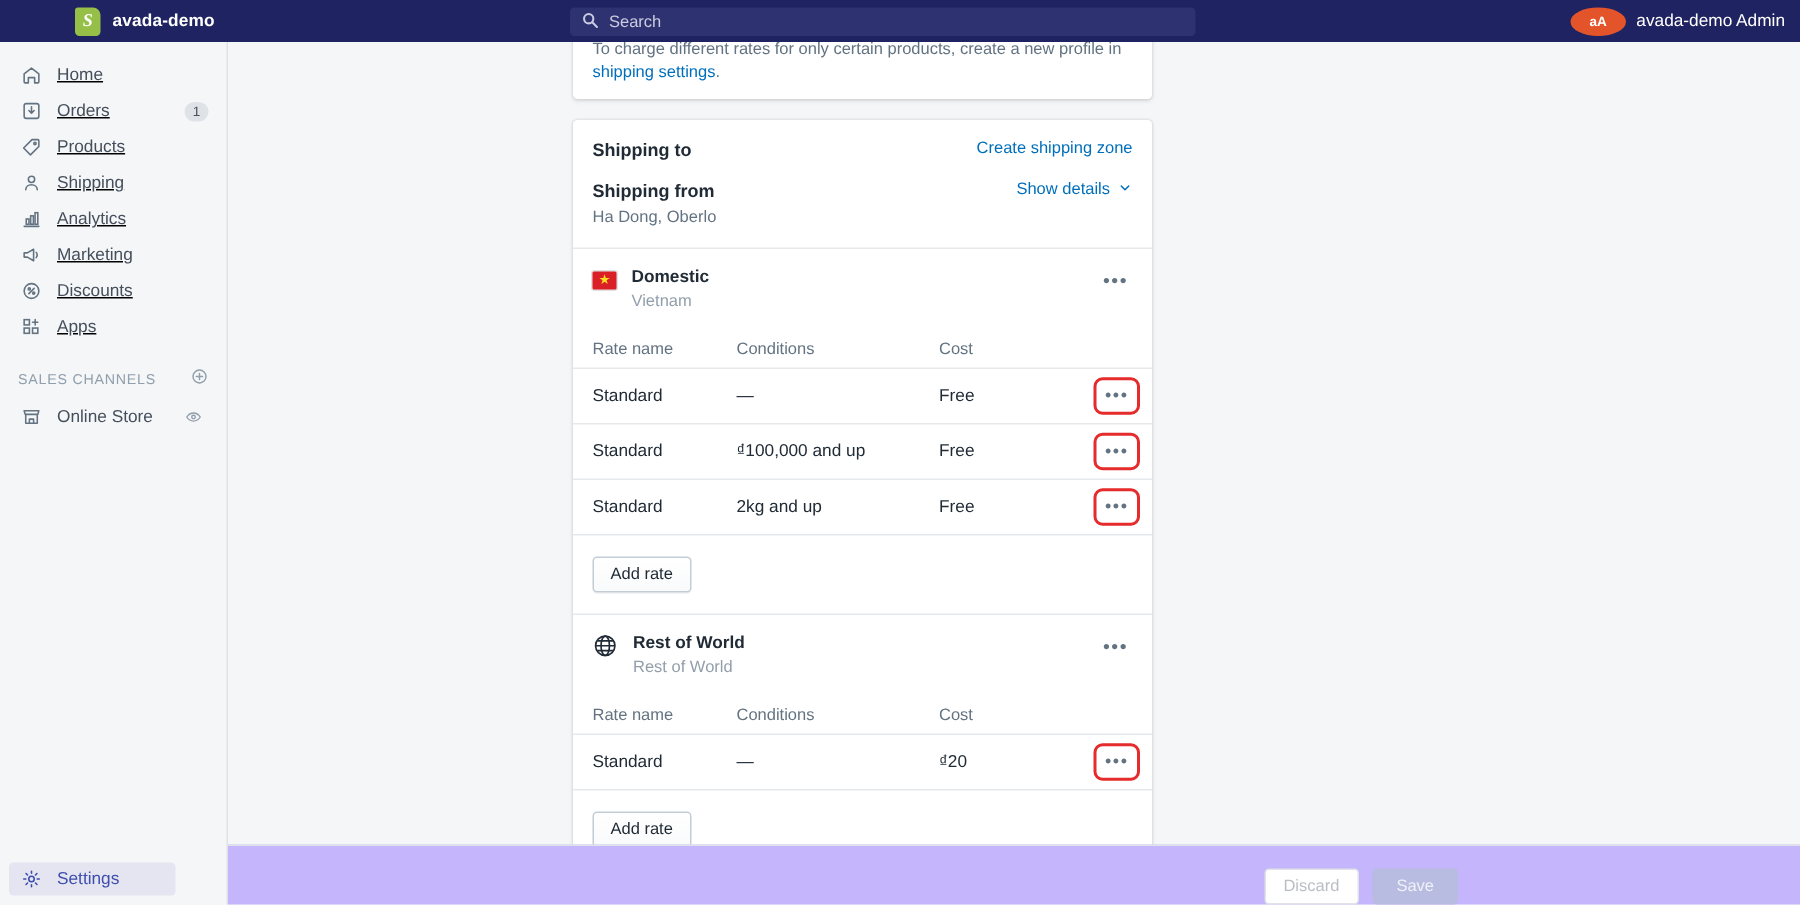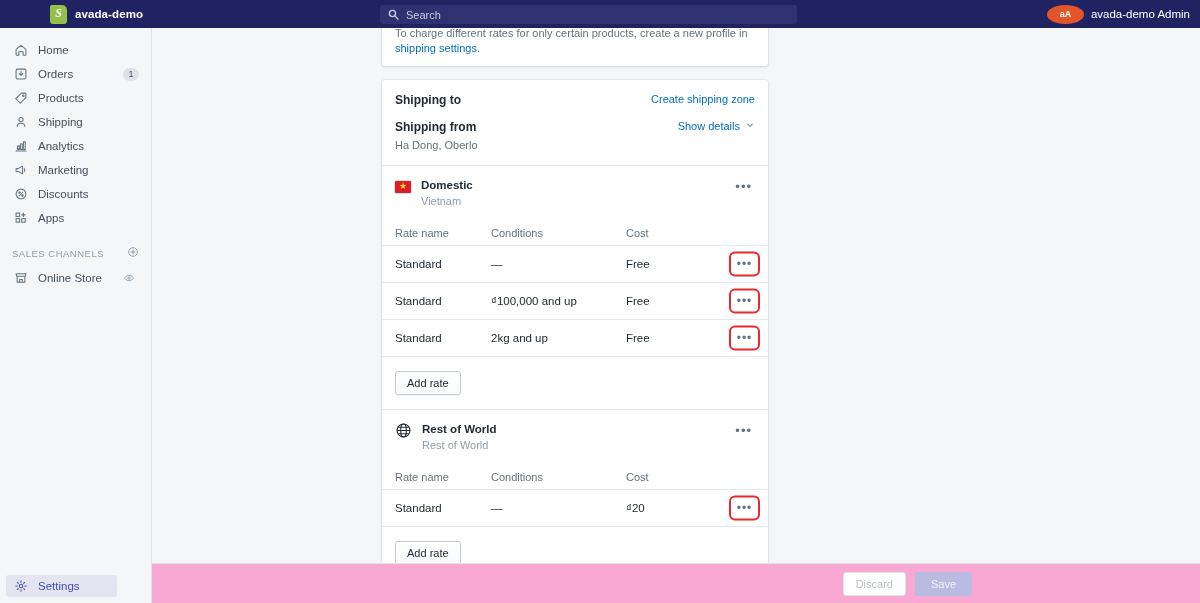--- a/index.html
+++ b/index.html
@@ -75,21 +75,21 @@
   .user-name { color: #fff; font-size: 11.5px; }
 
   
   .sidebar {
     position: absolute; top: 28px; left: 0;
     width: 152px; height: 575px;
     background: #f4f6f8;
     border-right: 1px solid #dfe3e8;
     z-index: 30;
   }
-  .nav-list { padding-top: 12px; }
+  .nav-list { padding-top: 12px; text-decoration: underline; }
   .nav-item {
     display: flex; align-items: center;
     height: 20px; margin: 0 6px 4px 6px;
     padding: 0 6px;
     border-radius: 3px;
     cursor: pointer; position: relative;
   }
   .nav-ico {
     width: 17px; flex: none;
     display: flex; align-items: center; justify-content: center;
@@ -227,23 +227,23 @@
     font-size: 11px; color: #212b36;
     cursor: pointer;
     box-shadow: 0 1px 0 0 rgba(22,29,37,.05);
   }
   .add-rate-wrap { padding: 14px 13px 0 13px; border-top: 1px solid #e6e9ec; }
 
   
   .bottom-bar {
     position: absolute; left: 152px; bottom: 0;
     width: 1048px; height: 40px;
-    background: #f9a8d4;
+    background: #c4b5fd;
     border-top: 1px solid #dfe3e8;
-    display: flex; align-items: center; justify-content: flex-end;
+    display: flex; align-items: flex-end; justify-content: flex-end;
     padding-right: 228px;
     gap: 9px;
     z-index: 20;
   }
   .btn-discard {
     height: 24px; padding: 0 12px;
     background: #fff; border: 1px solid #dfe3e8;
     border-radius: 3px; font-size: 11px; color: #b9bec4;
     display: inline-flex; align-items: center; cursor: default;
   }

